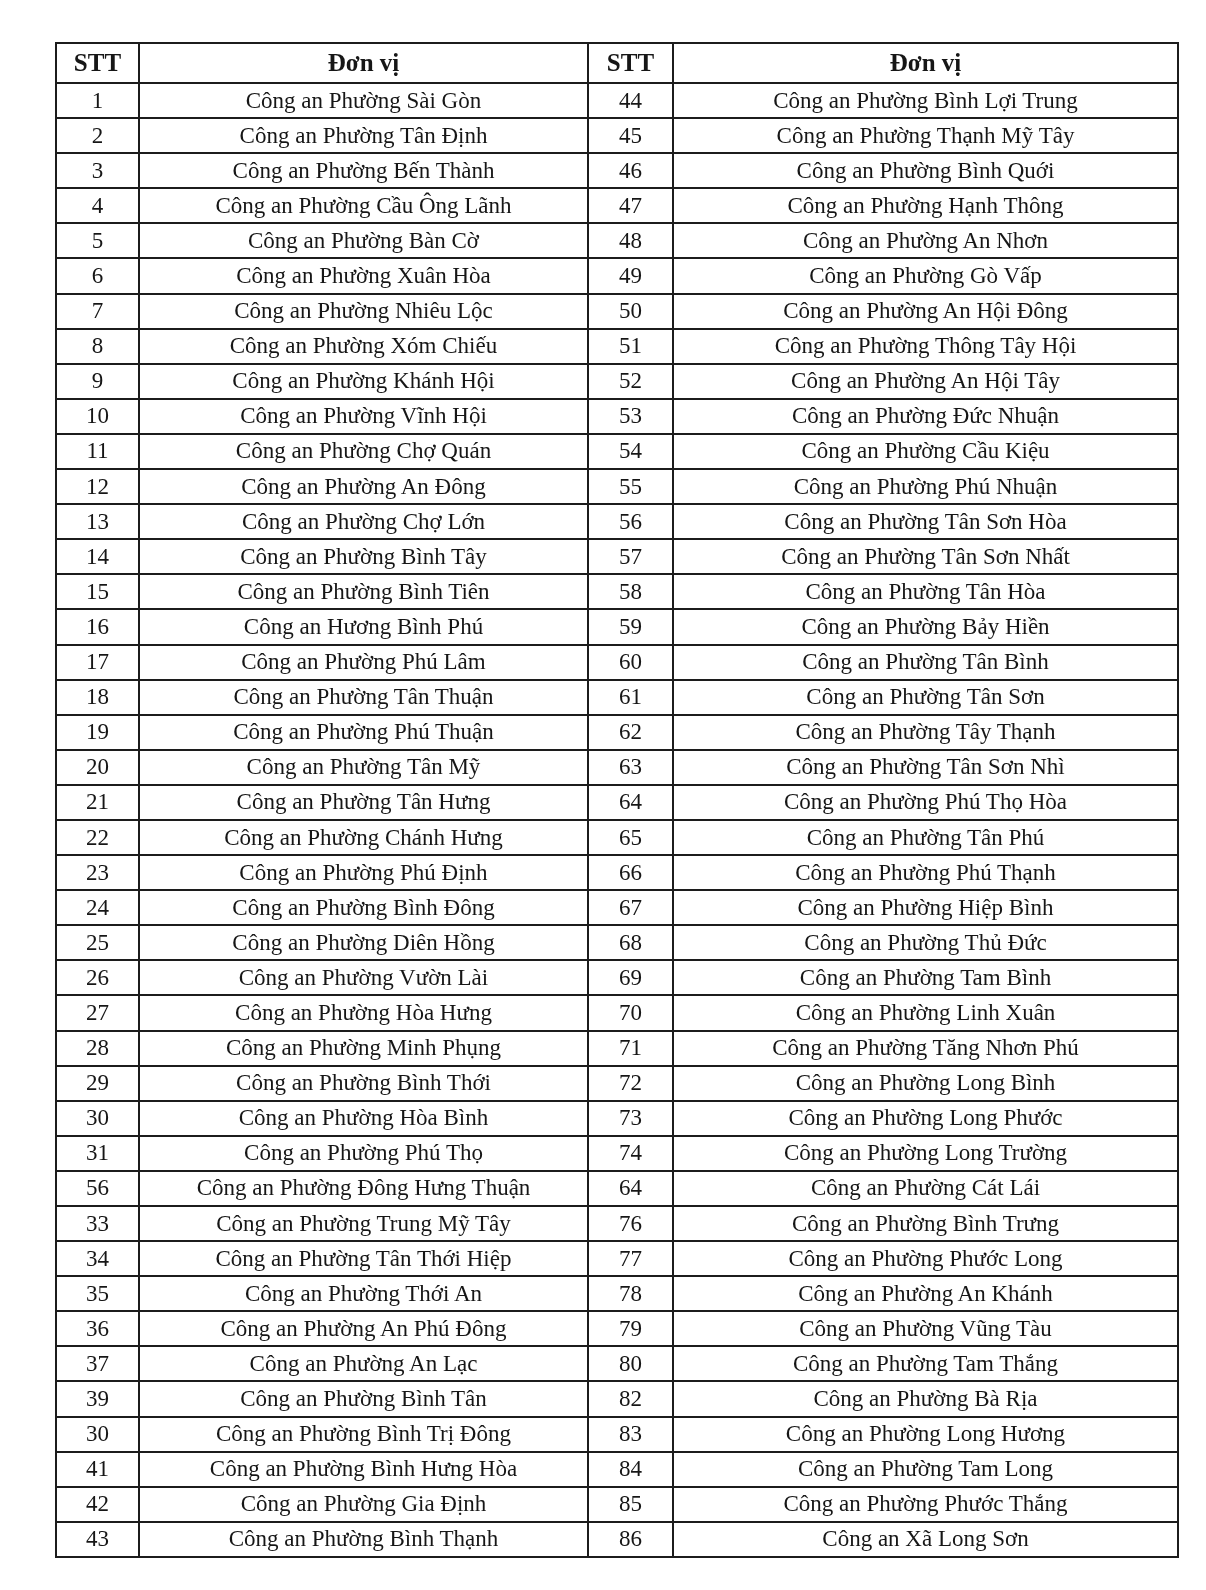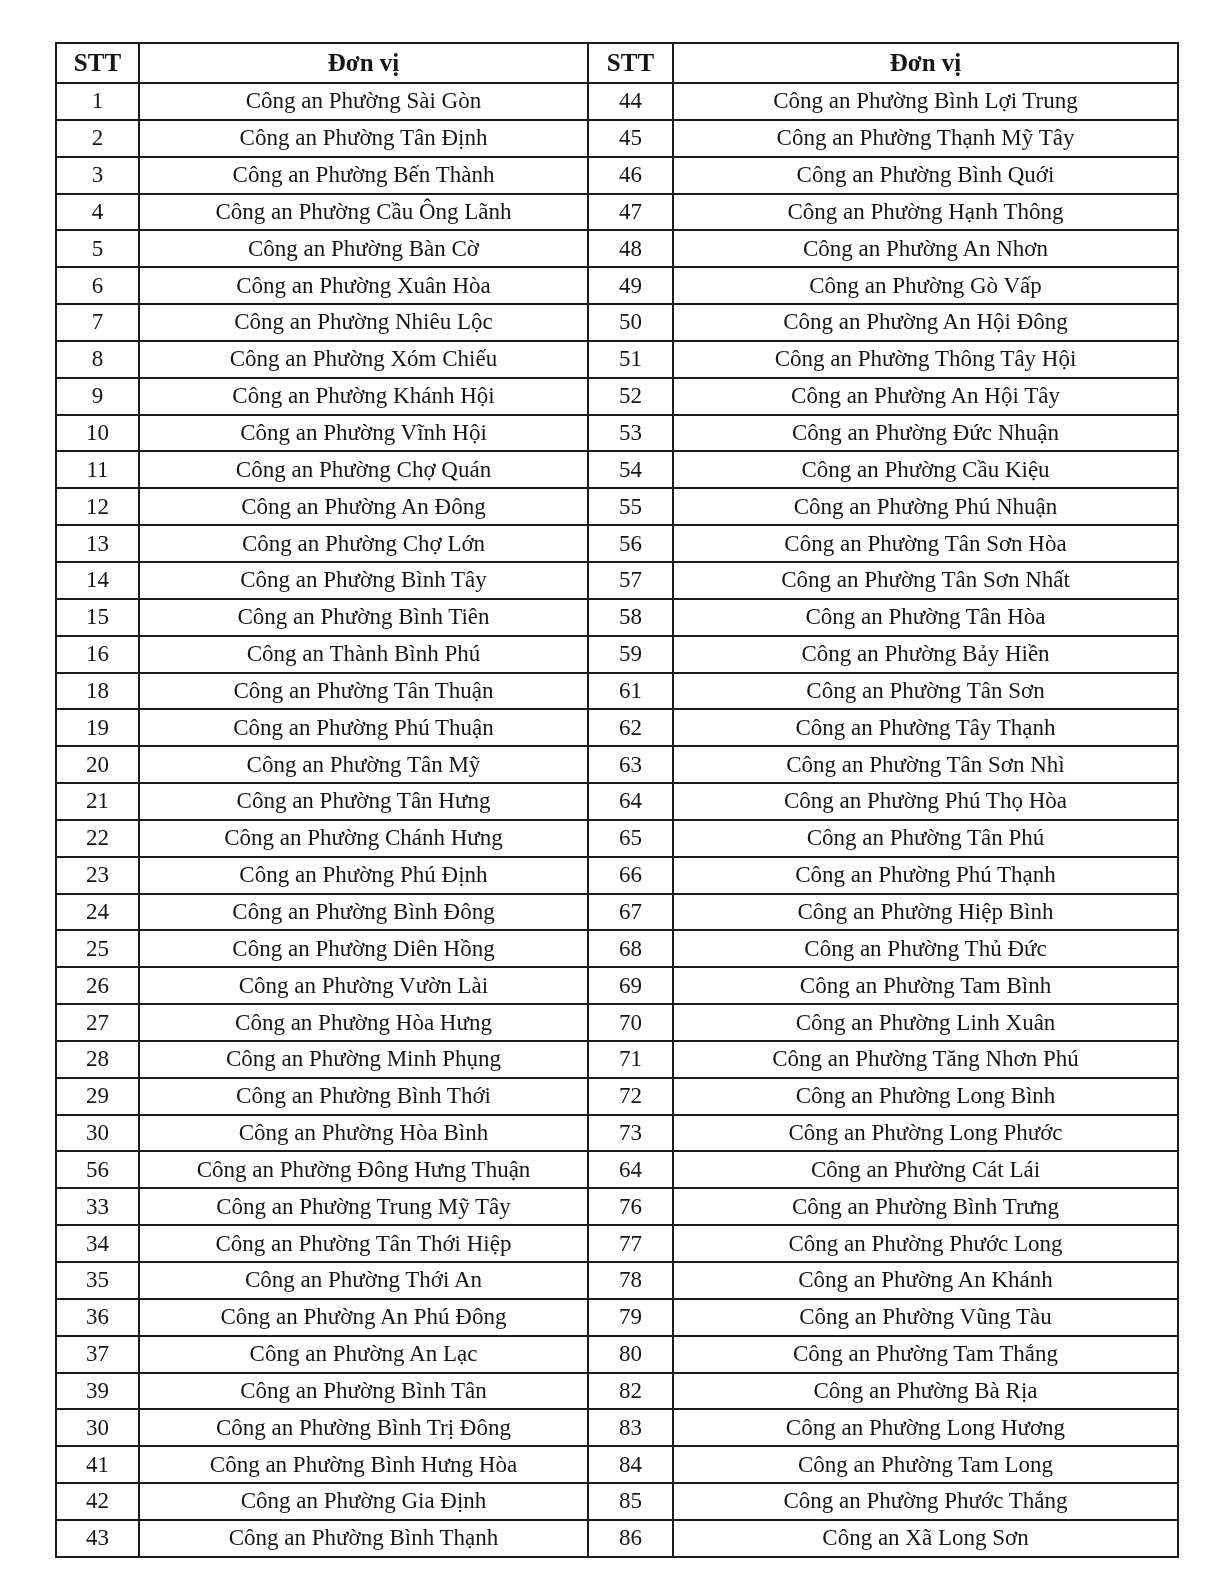--- a/index.html
+++ b/index.html
@@ -155,23 +155,29 @@
           <td>Công an Phường Tân Sơn Nhất</td>
         </tr>
         <tr>
           <td>15</td>
           <td>Công an Phường Bình Tiên</td>
           <td>58</td>
           <td>Công an Phường Tân Hòa</td>
         </tr>
         <tr>
           <td>16</td>
-          <td>Công an Thành Bình Phú</td>
+          <td>Công an Hương Bình Phú</td>
           <td>59</td>
           <td>Công an Phường Bảy Hiền</td>
+        </tr>
+        <tr>
+          <td>17</td>
+          <td>Công an Phường Phú Lâm</td>
+          <td>60</td>
+          <td>Công an Phường Tân Bình</td>
         </tr>
         <tr>
           <td>18</td>
           <td>Công an Phường Tân Thuận</td>
           <td>61</td>
           <td>Công an Phường Tân Sơn</td>
         </tr>
         <tr>
           <td>19</td>
           <td>Công an Phường Phú Thuận</td>
@@ -236,20 +242,26 @@
           <td>29</td>
           <td>Công an Phường Bình Thới</td>
           <td>72</td>
           <td>Công an Phường Long Bình</td>
         </tr>
         <tr>
           <td>30</td>
           <td>Công an Phường Hòa Bình</td>
           <td>73</td>
           <td>Công an Phường Long Phước</td>
+        </tr>
+        <tr>
+          <td>31</td>
+          <td>Công an Phường Phú Thọ</td>
+          <td>74</td>
+          <td>Công an Phường Long Trường</td>
         </tr>
         <tr>
           <td>56</td>
           <td>Công an Phường Đông Hưng Thuận</td>
           <td>64</td>
           <td>Công an Phường Cát Lái</td>
         </tr>
         <tr>
           <td>33</td>
           <td>Công an Phường Trung Mỹ Tây</td>

